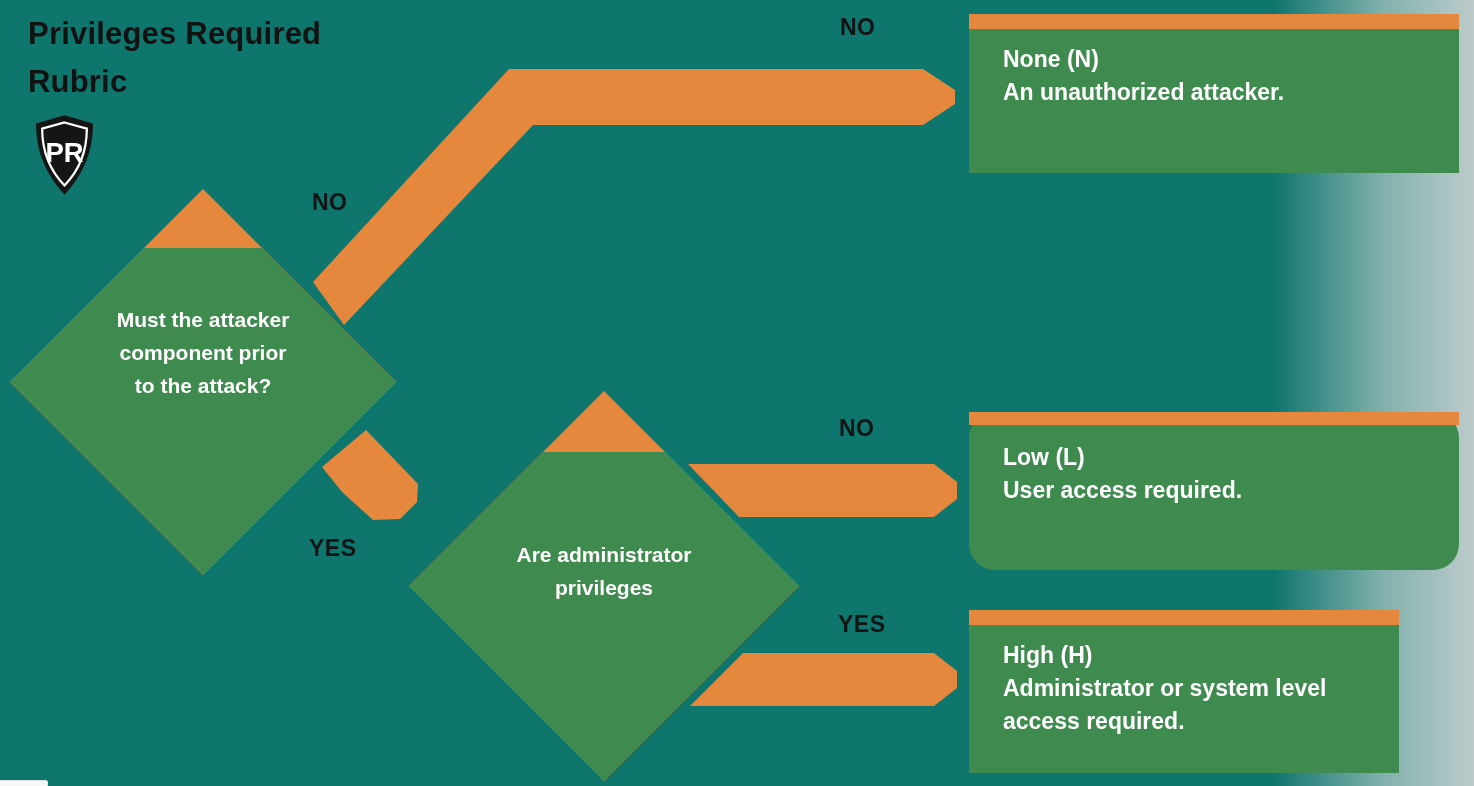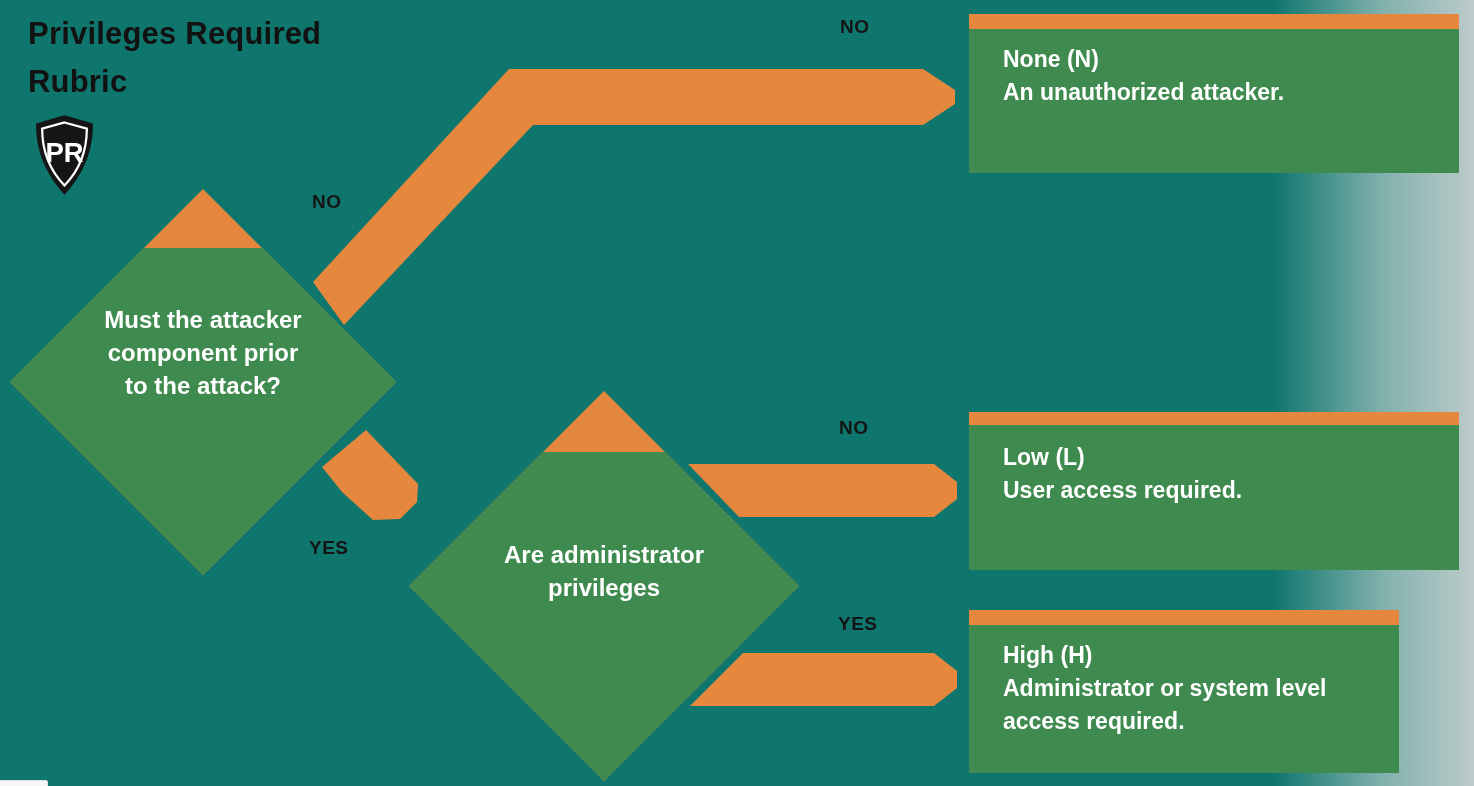--- a/index.html
+++ b/index.html
@@ -18,26 +18,26 @@
     font-size:31px;line-height:48px;font-weight:700;color:#121212;letter-spacing:0.2px;
   }
   .shield{position:absolute;left:33px;top:114px;width:63px;height:82px;}
   .shield text{
     font-family:"Liberation Sans","DejaVu Sans",sans-serif;
     font-size:27px;font-weight:700;fill:#ffffff;
   }
   .canvas{position:absolute;left:0;top:0;width:1474px;height:786px;}
   .q{
     position:absolute;text-align:center;color:#ffffff;font-weight:700;
-    font-size:24px;line-height:33px;
+    font-size:21px;line-height:33px;
   }
   .q1{left:58px;top:303px;width:290px;}
   .q2{left:459px;top:538px;width:290px;}
   .edge-label{
-    position:absolute;color:#141414;font-weight:700;font-size:19px;line-height:26px;
+    position:absolute;color:#141414;font-weight:700;font-size:23px;line-height:26px;
     letter-spacing:0.5px;
   }
   .card{position:absolute;background:#3F8A4E;}
   .card-bar{position:absolute;left:0;top:0;width:100%;background:#E5883D;}
   .card-body{
     position:absolute;left:34px;top:0;right:32px;color:#ffffff;
     font-weight:700;font-size:23px;line-height:33px;
   }
   .card-desc{max-width:420px;}
   .slide-edge{
@@ -95,21 +95,21 @@
   <div class="edge-label" style="left:838px;top:611px;">YES</div>
 
   <div class="card" style="left:969px;top:14px;width:490px;height:159px;">
     <div class="card-bar" style="height:15px;"></div>
     <div class="card-body" style="top:29px;">
       <div class="card-title">None (N)</div>
       <div class="card-desc">An unauthorized attacker.</div>
     </div>
   </div>
 
-  <div class="card" style="left:969px;top:412px;width:490px;height:158px;">
+  <div class="card" style="left:969px;top:412px;width:490px;height:158px;border-radius:26px;">
     <div class="card-bar" style="height:13px;"></div>
     <div class="card-body" style="top:29px;">
       <div class="card-title">Low (L)</div>
       <div class="card-desc">User access required.</div>
     </div>
   </div>
 
   <div class="card" style="left:969px;top:610px;width:430px;height:163px;">
     <div class="card-bar" style="height:15px;"></div>
     <div class="card-body" style="top:29px;">

